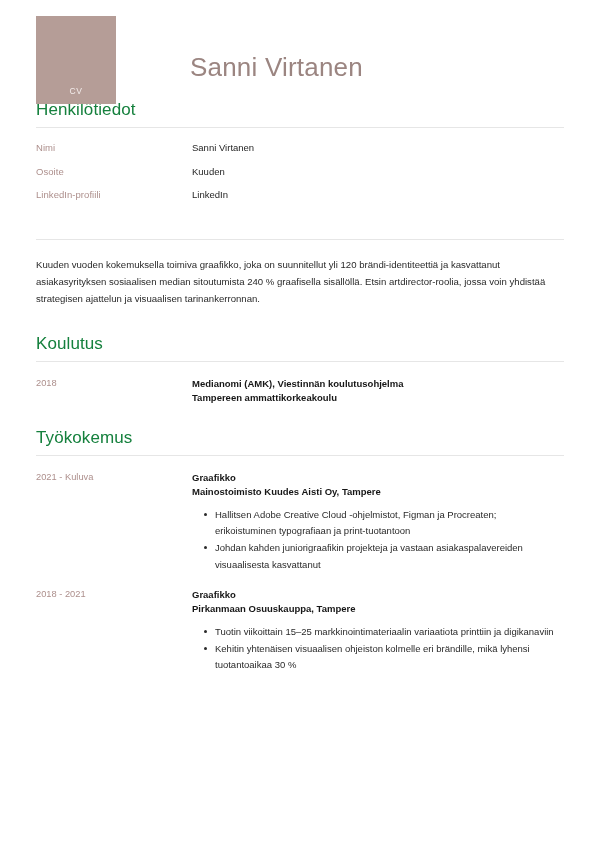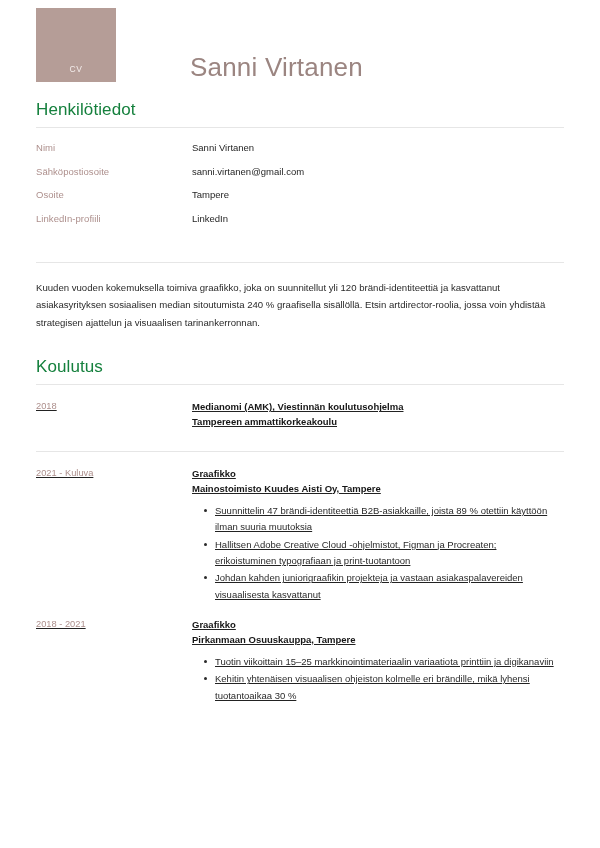--- a/index.html
+++ b/index.html
@@ -26,25 +26,25 @@
 
   
   .header {
     display: flex;
     align-items: flex-end;
     height: 100px;
     padding-bottom: 14px;
   }
   .logo-block {
     width: 80px;
-    height: 74px;
+    height: 88px;
     background: #b59d97;
     position: relative;
     flex: 0 0 auto;
-    margin-top: 8px;
+    margin-top: 16px;
     align-self: flex-start;
   }
   .logo-text {
     position: absolute;
     bottom: 8px;
     left: 0;
     right: 0;
     text-align: center;
     color: #f3eceb;
     font-size: 8.5px;
@@ -98,21 +98,21 @@
   
   .summary-body {
     padding-top: 16px;
     font-size: 9.6px;
     line-height: 1.82;
     color: #2a2a2a;
     max-width: 528px;
   }
 
   
-  .entry-list { padding-top: 15px; text-decoration: underline; }
+  .entry-list { padding-top: 15px; }
   .entry {
     display: flex;
     align-items: flex-start;
     margin-bottom: 14px;
   }
   .entry:last-child { margin-bottom: 0; }
   .entry-date {
     width: 156px;
     flex: 0 0 156px;
     font-size: 9.3px;
@@ -169,29 +169,25 @@
   <div class="section">
     <div class="section-title">Henkilötiedot</div>
     <div class="divider"></div>
     <div class="info-list">
 
       <div class="info-row">
         <div class="info-label">Nimi</div>
         <div class="info-value">Sanni Virtanen</div>
       </div>
 
-      <div class="info-row">
-        <div class="info-label">Sähköpostiosoite</div>
-        <div class="info-value">sanni.virtanen@gmail.com</div>
-      </div>
 
 
       <div class="info-row">
         <div class="info-label">Osoite</div>
-        <div class="info-value">Tampere</div>
+        <div class="info-value">Kuuden</div>
       </div>
 
       <div class="info-row">
         <div class="info-label">LinkedIn-profiili</div>
         <div class="info-value">LinkedIn</div>
       </div>
 
     </div>
   </div>
 
@@ -216,30 +212,30 @@
           <div class="entry-line">Tampereen ammattikorkeakoulu</div>
         </div>
       </div>
 
     </div>
   </div>
 
   <div class="gap-md"></div>
 
   <div class="section">
+    <div class="section-title">Työkokemus</div>
     <div class="divider"></div>
     <div class="entry-list">
 
       <div class="entry">
         <div class="entry-date">2021 - Kuluva</div>
         <div class="entry-body">
           <div class="entry-line">Graafikko</div>
           <div class="entry-line">Mainostoimisto Kuudes Aisti Oy, Tampere</div>
           <ul class="bullets">
-            <li>Suunnittelin 47 brändi-identiteettiä B2B-asiakkaille, joista 89 % otettiin käyttöön ilman suuria muutoksia</li>
             <li>Hallitsen Adobe Creative Cloud -ohjelmistot, Figman ja Procreaten; erikoistuminen typografiaan ja print-tuotantoon</li>
             <li>Johdan kahden juniorigraafikin projekteja ja vastaan asiakaspalavereiden visuaalisesta kasvattanut</li>
           </ul>
         </div>
       </div>
 
       <div class="entry">
         <div class="entry-date">2018 - 2021</div>
         <div class="entry-body">
           <div class="entry-line">Graafikko</div>

